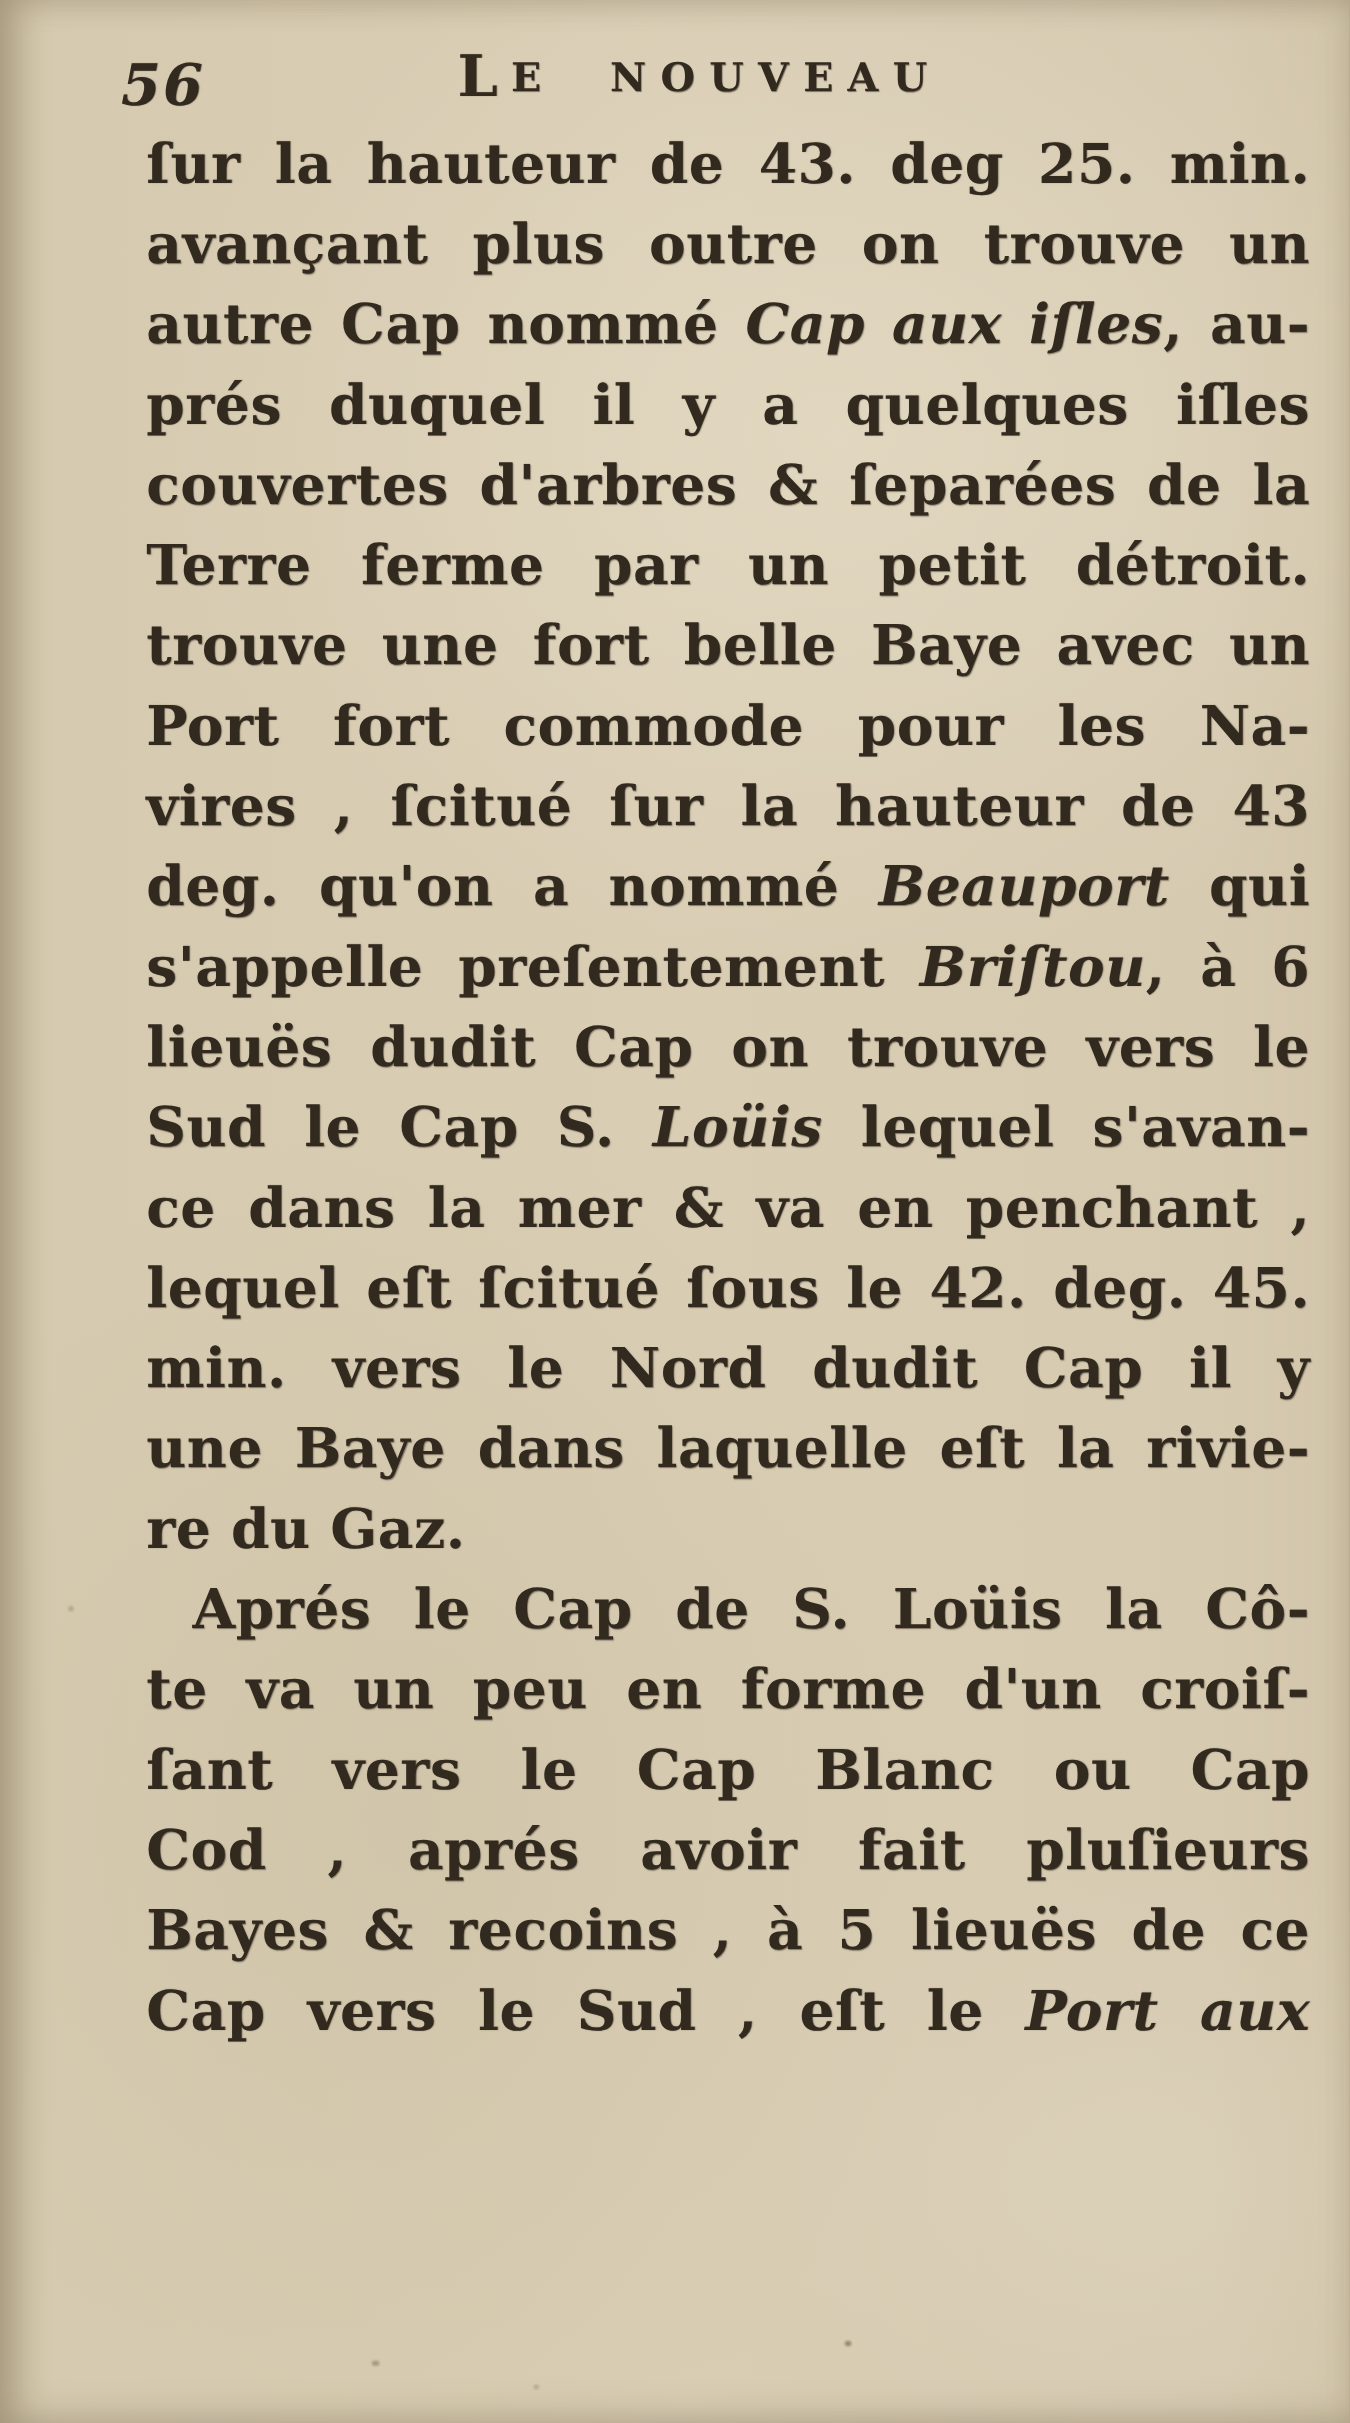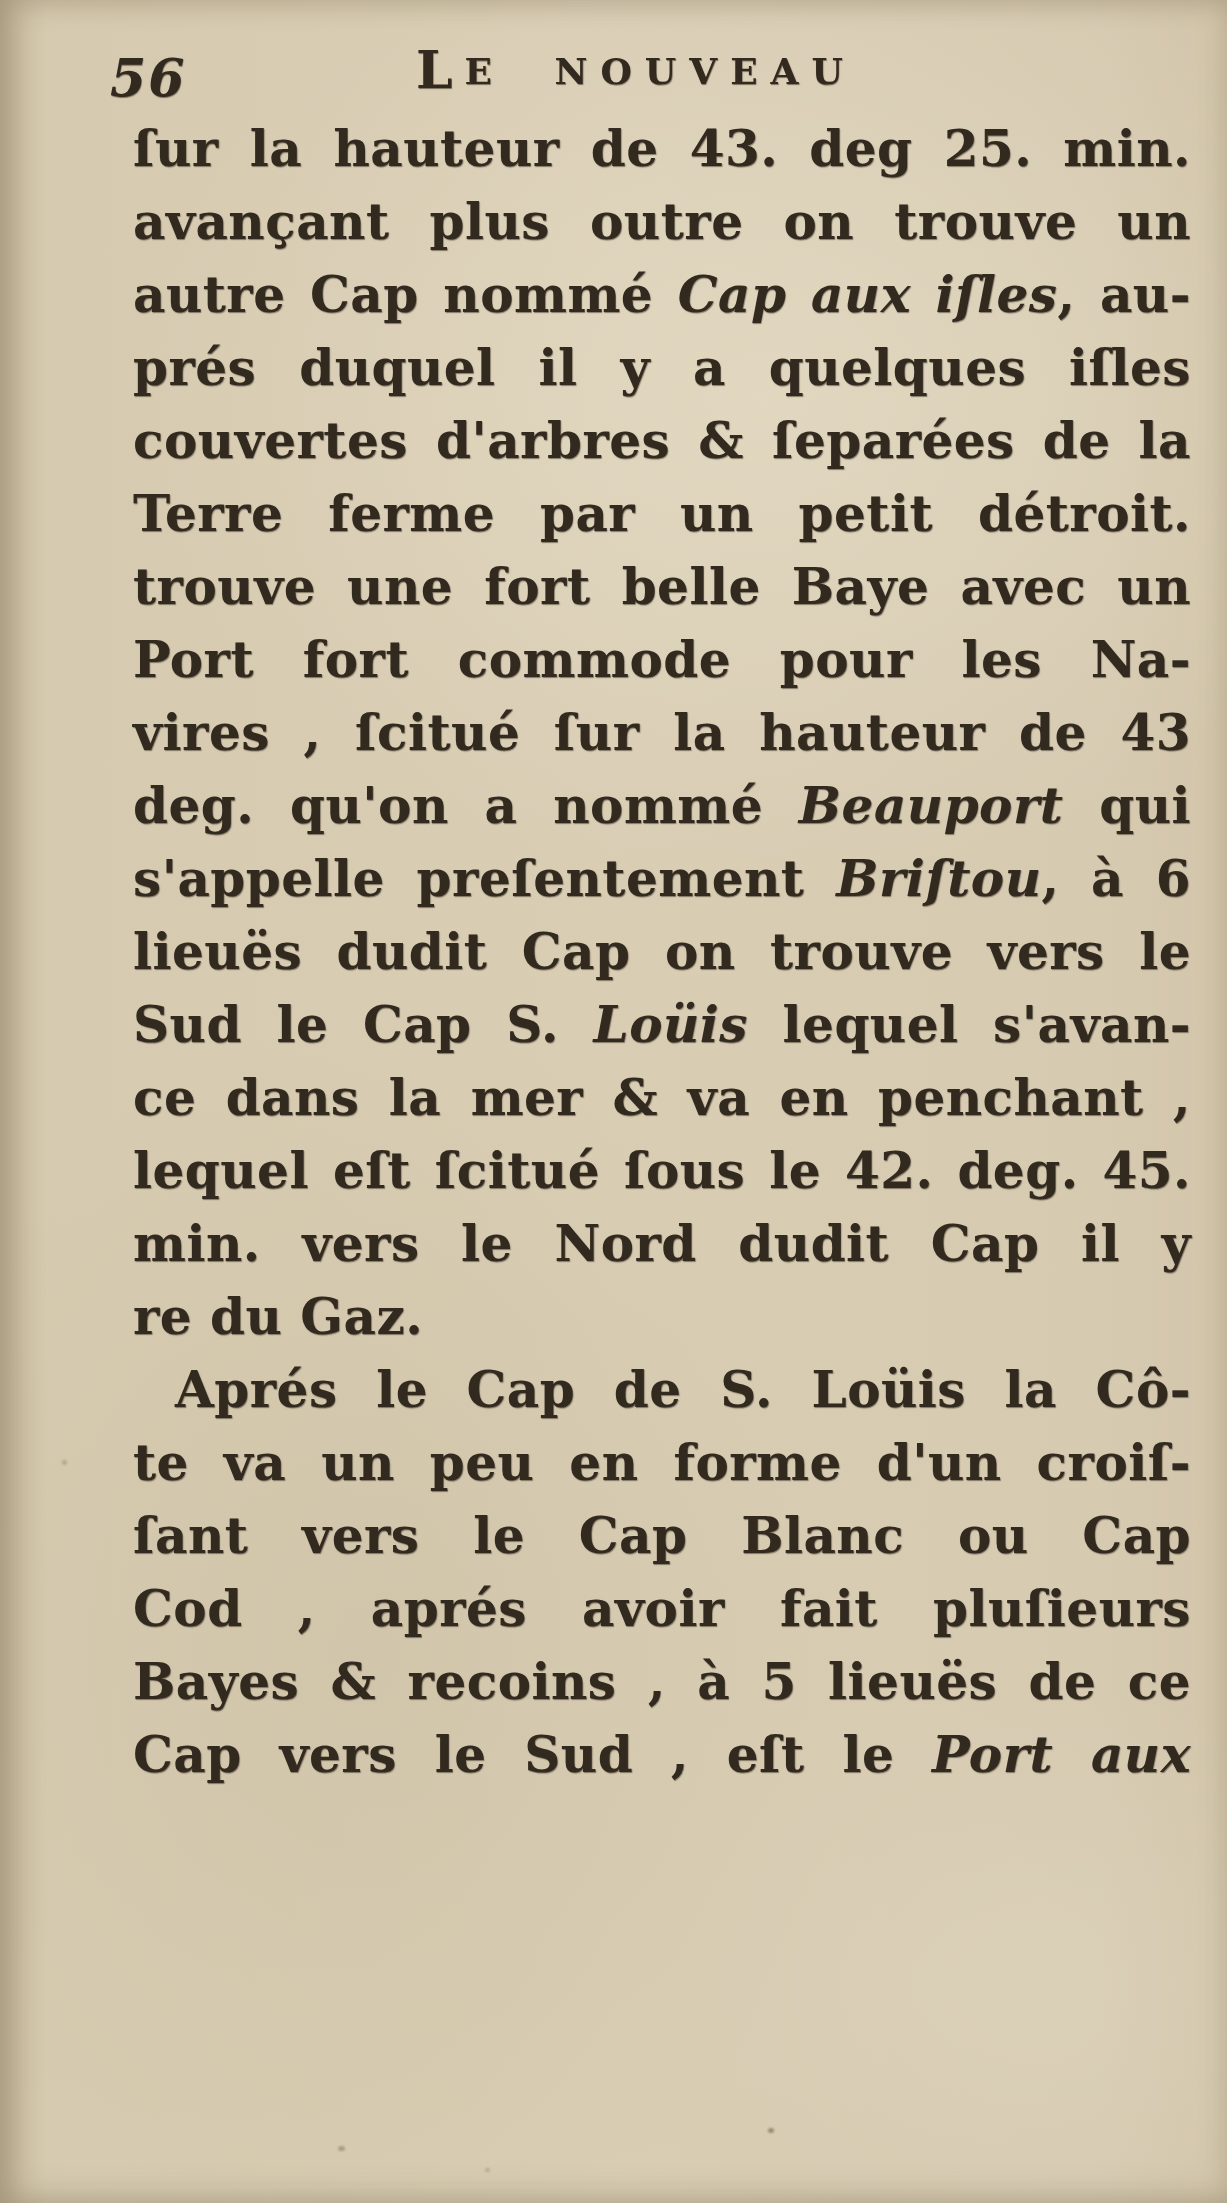--- a/index.html
+++ b/index.html
@@ -108,20 +108,21 @@
       <div class="line"><span>trouve une fort belle Baye avec un</span></div>
       <div class="line"><span>Port fort commode pour les Na-</span></div>
       <div class="line"><span>vires , ſcitué ſur la hauteur de 43</span></div>
       <div class="line"><span>deg. qu'on a nommé </span><span class="italic">Beauport</span><span> qui</span></div>
       <div class="line"><span>s'appelle preſentement </span><span class="italic">Briſtou</span><span>, à 6</span></div>
       <div class="line"><span>lieuës dudit Cap on trouve vers le</span></div>
       <div class="line"><span>Sud le Cap S. </span><span class="italic">Loüis</span><span> lequel s'avan-</span></div>
       <div class="line"><span>ce dans la mer &amp; va en penchant ,</span></div>
       <div class="line"><span>lequel eſt ſcitué ſous le 42. deg. 45.</span></div>
       <div class="line"><span>min. vers le Nord dudit Cap il y</span></div>
+      <div class="line"><span>une Baye dans laquelle eſt la rivie-</span></div>
       <div class="line no-justify"><span>re du Gaz.</span></div>
       <div class="line indent"><span>Aprés le Cap de S. Loüis la Cô-</span></div>
       <div class="line"><span>te va un peu en forme d'un croiſ-</span></div>
       <div class="line"><span>ſant vers le Cap Blanc ou Cap</span></div>
       <div class="line"><span>Cod , aprés avoir fait pluſieurs</span></div>
       <div class="line"><span>Bayes &amp; recoins , à 5 lieuës de ce</span></div>
       <div class="line"><span>Cap vers le Sud , eſt le </span><span class="italic">Port aux</span></div>
     </main>
 
   <span class="speck" style="left:768px; top:2128px; width:6px; height:5px;"></span>

